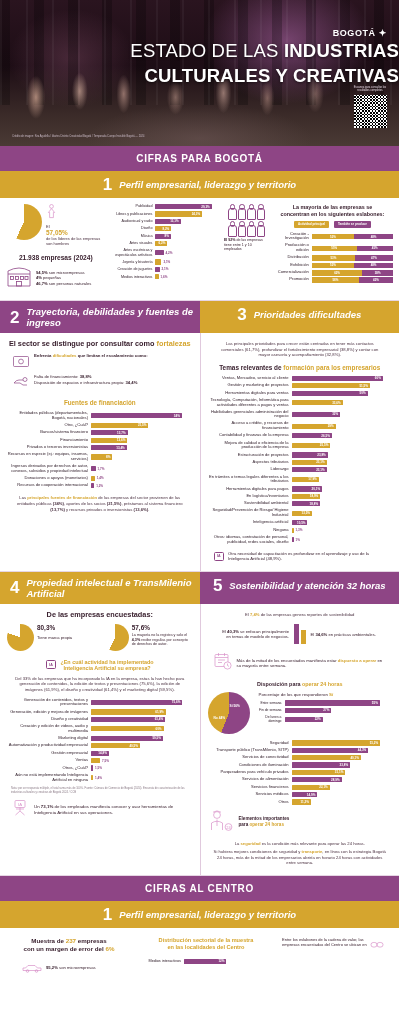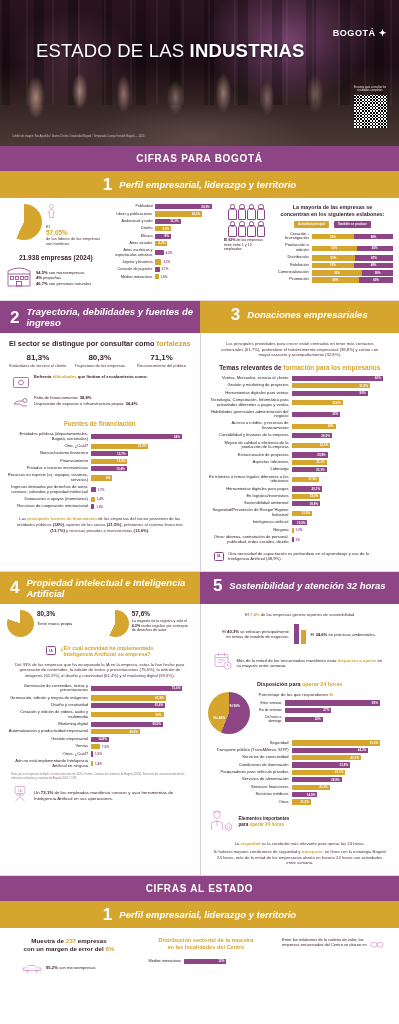--- a/index.html
+++ b/index.html
@@ -49,21 +49,21 @@
     color:#fff; font-weight: 800; font-size: 7.5px; line-height: 8.5px;
     letter-spacing:.3px; text-align:left;
   }
   .hero-logo .big { font-size: 9.5px; }
   .bogota-mark {
     position:absolute; top:28px; right:12px;
     color:#fff; font-weight:800; font-size:9px; letter-spacing:.6px;
   }
   .hero-title {
     position:absolute; left:0; right:0; top:38px;
-    text-align:left; color:#fff;
+    text-align:right; color:#fff;
     font-size: 18.5px; line-height: 25px; letter-spacing:.2px;
     text-shadow: 0 1px 3px rgba(0,0,0,.6);
     padding-left: 36px;
   }
   .hero-title .l1 { font-weight:300; }
   .hero-title b { font-weight:800; }
   .qr-wrap { position:absolute; right:11px; top:86px; width:36px; text-align:center; }
   .qr-cap { color:#e3d5e0; font-size:2.7px; line-height:3.3px; display:block; margin-bottom:2px; }
   .qr {
     width:33px; height:33px; margin:0 auto; background:#fff;
@@ -167,20 +167,21 @@
   <div class="hero-figures"></div>
 
 
   <div class="bogota-mark">
     <span>BOGOTÁ</span>
     <span>✦</span>
   </div>
 
   <div class="hero-title">
     <div><span class="l1">ESTADO DE LAS </span><b>INDUSTRIAS</b></div>
+    <div><b>CULTURALES Y CREATIVAS</b></div>
   </div>
 
   <div class="qr-wrap">
     <span class="qr-cap">Escanea para consultar los resultados completos</span>
     <div class="qr"></div>
   </div>
 
   <div class="hero-credit">Crédito de imagen: Kira Aguilella / Idartes Distrito Creatividad Bogotá / Temporada Cuerpo Invisible Bogotá — 2024</div>
 </div>
 
@@ -441,46 +442,32 @@
 <div class="split">
   <div class="half purple">
     <div class="sec-head" style="padding-left:10px;">
       <span class="num">2</span>
       <span class="lbl">Trayectoria, debilidades y fuentes de ingreso</span>
     </div>
   </div>
   <div class="half gold">
     <div class="sec-head">
       <span class="num">3</span>
-      <span class="lbl">Donaciones empresariales</span>
+      <span class="lbl">Prioridades dificultades</span>
     </div>
   </div>
 </div>
 
 <div class="panel-split sec-wrap">
 
   <div class="col">
     <h3 class="blocktitle">
       <span>El sector se distingue por consultar como </span><span class="hl-gold">fortalezas</span>
     </h3>
 
-    <div class="statrow">
-      <div style="width:31%;">
-        <div class="v">81,3%</div>
-        <div class="k">Estándares de servicio al cliente</div>
-      </div>
-      <div style="width:31%;">
-        <div class="v">80,3%</div>
-        <div class="k">Trayectoria de las empresas</div>
-      </div>
-      <div style="width:31%;">
-        <div class="v">71,1%</div>
-        <div class="k">Reconocimiento del público</div>
-      </div>
-    </div>
 
     <div style="padding-left:6px;">
       <div class="icon-line">
         <div class="icon-box">
           <svg width="16" height="11" viewBox="0 0 16 11" fill="none" stroke="#8e4585" stroke-width=".7">
               <rect x=".5" y=".5" width="15" height="10" rx="1"></rect>
               <circle cx="8" cy="5.5" r="2.4"></circle>
             </svg>
         </div>
         <div style="flex:1;font-size:4.3px;line-height:5.6px;color:#3b2230;">
@@ -754,34 +741,35 @@
       <span class="tagbox">IA</span>
       <span style="font-size:4.2px;line-height:5.6px;color:#3b2230;">Otra necesidad de capacitación es profundizar en el aprendizaje y uso de la Inteligencia Artificial (48,9%).</span>
     </div>
   </div>
 </div>
 
 <div class="split">
   <div class="half gold">
     <div class="sec-head" style="padding-left:10px;">
       <span class="num">4</span>
-      <span class="lbl">Propiedad intelectual e Inteligencia Artificial</span>
+      <span class="lbl">Propiedad intelectual e TransMilenio Artificial</span>
     </div>
   </div>
   <div class="half purple">
     <div class="sec-head">
       <span class="num">5</span>
       <span class="lbl">Sostenibilidad y atención 32 horas</span>
     </div>
   </div>
 </div>
 
 <div class="panel-split sec-wrap">
 
   <div class="col">
+    <h3 class="blocktitle">De las empresas encuestadas:</h3>
 
     <div style="display:flex;gap:4px;">
       <div style="width:50%;display:flex;gap:3px;">
         <div class="pie" style="width:27px;height:27px;flex:0 0 auto;background:conic-gradient(#d5a52e 0 80.3%, #ffffff 80.3% 100%);"></div>
         <div>
           <div style="font-size:6.4px;font-weight:800;color:#3b2230;">80,3%</div>
           <div style="font-size:4.1px;line-height:5px;color:#3b2230;margin-top:4px;">Tiene marca propia</div>
         </div>
       </div>
       <div style="width:50%;display:flex;gap:3px;">
@@ -1074,21 +1062,21 @@
 
     <div class="note" style="margin-top:5px;padding:0 6px;">
       <span>La </span><b class="hl-gold">seguridad</b><span> es la condición más relevante para operar las 24 horas.</span>
     </div>
     <div class="note" style="margin-top:3px;padding:0 6px;">
       <span>Si hubiera mejores condiciones de seguridad y </span><b class="hl-gold">transporte</b><span>, en línea con la estrategia Bogotá 24 horas, más de la mitad de los empresarios abriría en horario 24 horas con actividades entre semana.</span>
     </div>
   </div>
 </div>
 
-<div class="band-purple">CIFRAS AL ESTADO</div>
+<div class="band-purple">CIFRAS AL CENTRO</div>
 
 <div class="sec-head gold center">
   <span class="num">1</span>
   <span class="lbl">Perfil empresarial, liderazgo y territorio</span>
 </div>
 
 <div style="display:flex;padding:9px 8px 6px;">
   <div style="width:128px;padding-right:6px;">
     <div style="text-align:center;font-size:6.2px;line-height:8px;font-weight:800;color:#3b2230;">
       <div><span>Muestra de </span><span class="hl-gold">237</span><span> empresas</span></div>

